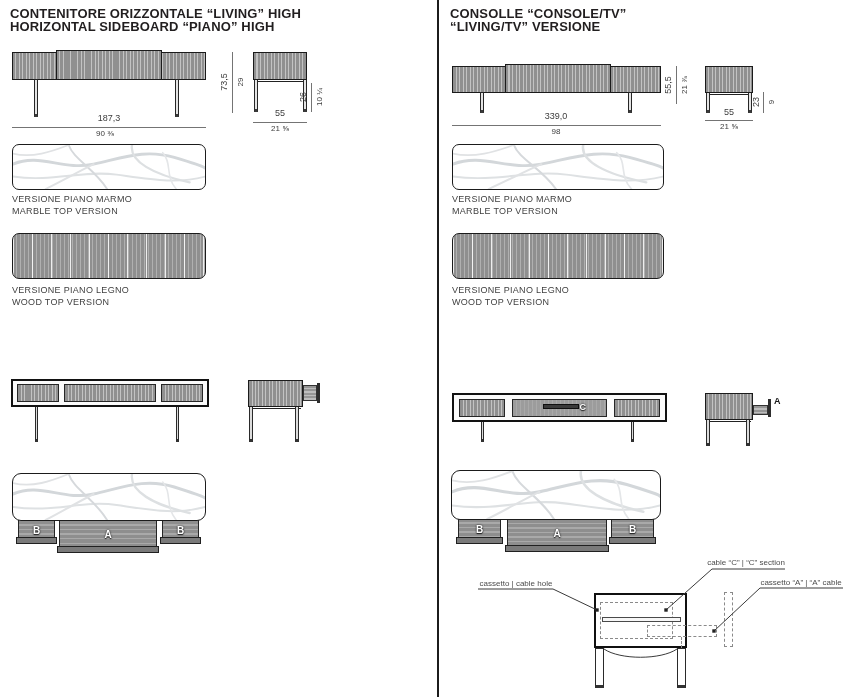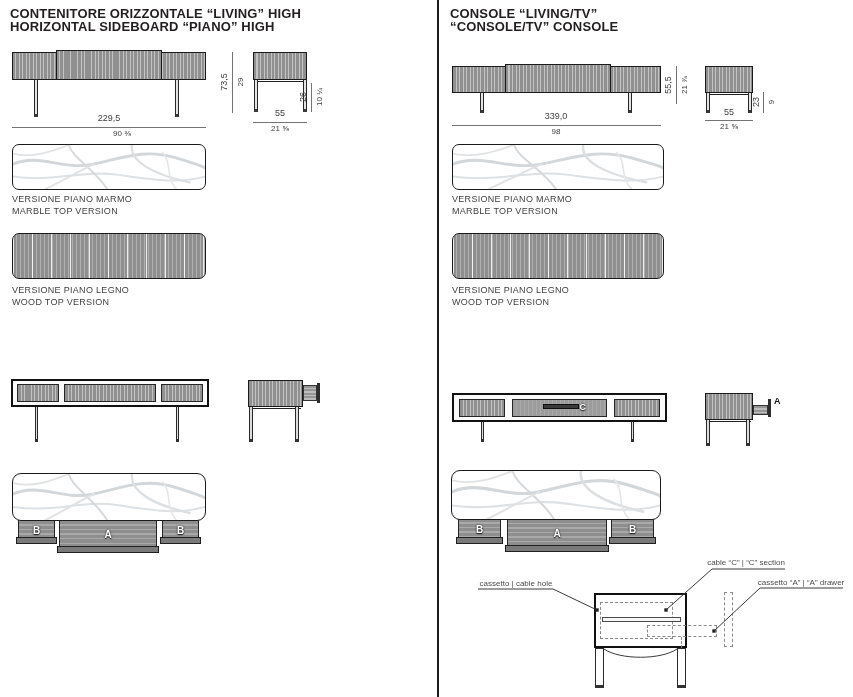--- a/index.html
+++ b/index.html
@@ -46,22 +46,22 @@
   <div>
     <div class="p title" style="left:10px;top:7px">CONTENITORE ORIZZONTALE “LIVING” HIGH</div>
     <div class="p title" style="left:10px;top:20px">HORIZONTAL SIDEBOARD “PIANO” HIGH</div>
 
     <div>
       <div class="p bd slats" style="left:12px;top:52px;width:194px;height:28px"></div>
       <div class="p bd slats" style="left:56px;top:50px;width:106px;height:30px"></div>
       <div class="p leg" style="left:34px;top:79px;width:4px;height:38px"></div>
       <div class="p leg" style="left:175px;top:79px;width:4px;height:38px"></div>
       <div class="p lnh" style="left:12px;top:127px;width:194px"></div>
-      <div class="dimc" style="left:109px;top:113px">229,5</div>
-      <div class="dimi" style="left:122px;top:129px">90 ⅜</div>
+      <div class="dimc" style="left:109px;top:113px">187,3</div>
+      <div class="dimi" style="left:105px;top:129px">90 ⅜</div>
       <div class="p lnv" style="left:232px;top:52px;height:61px"></div>
       <div class="dimv" style="left:224px;top:82px">73,5</div>
       <div class="dimvi" style="left:240px;top:82px">29</div>
     </div>
 
     <div>
       <div class="p rail" style="left:255px;top:79px;width:50px;height:3px"></div>
       <div class="p leg" style="left:254px;top:79px;width:4px;height:33px"></div>
       <div class="p leg" style="left:303px;top:79px;width:4px;height:33px"></div>
       <div class="p bd slats" style="left:253px;top:52px;width:54px;height:28px"></div>
@@ -133,22 +133,22 @@
               <path d="M34 46 C52 37 66 29 84 20" stroke="#e0e2e4" stroke-width="2"></path>
               <path d="M156 8 C166 19 158 32 170 46" stroke="#e4e6e8" stroke-width="1.6"></path>
               <path d="M0 9 C20 14 40 7 58 0" stroke="#e0e2e4" stroke-width="1.8"></path>
             </g>
           </svg>
         </div>
     </div>
   </div>
 
   <div>
-    <div class="p title" style="left:450px;top:7px">CONSOLE “LIVING/TV”</div>
-    <div class="p title" style="left:450px;top:20px">“CONSOLE/TV” CONSOLE</div>
+    <div class="p title" style="left:450px;top:7px">CONSOLLE “CONSOLE/TV”</div>
+    <div class="p title" style="left:450px;top:20px">“LIVING/TV” VERSIONE</div>
 
     <div>
       <div class="p bd slats" style="left:452px;top:66px;width:209px;height:27px"></div>
       <div class="p bd slats" style="left:505px;top:64px;width:106px;height:29px"></div>
       <div class="p leg" style="left:480px;top:92px;width:4px;height:21px"></div>
       <div class="p leg" style="left:628px;top:92px;width:4px;height:21px"></div>
       <div class="p lnh" style="left:452px;top:125px;width:209px"></div>
       <div class="dimc" style="left:556px;top:111px">339,0</div>
       <div class="dimi" style="left:556px;top:127px">98</div>
       <div class="p lnv" style="left:676px;top:66px;height:38px"></div>
@@ -260,17 +260,17 @@
         </g>
         <g fill="#222">
           <rect x="224.3" y="58.3" width="3.4" height="3.4"></rect>
           <rect x="155.3" y="58.3" width="3.4" height="3.4"></rect>
           <rect x="272.3" y="79.3" width="3.4" height="3.4"></rect>
         </g>
       </svg>
 
       <div class="lbl" style="left:703px;top:558px;width:86px">cable “C”  |  “C” section</div>
       <div class="lbl" style="left:477px;top:579px;width:78px">cassetto  |  cable hole</div>
-      <div class="lbl" style="left:757px;top:578px;width:88px">cassetto “A”  |  “A” drawer</div>
+      <div class="lbl" style="left:757px;top:578px;width:88px">cassetto “A”  |  “A” cable</div>
     </div>
   </div>
 
 </div>
 
 </body></html>

